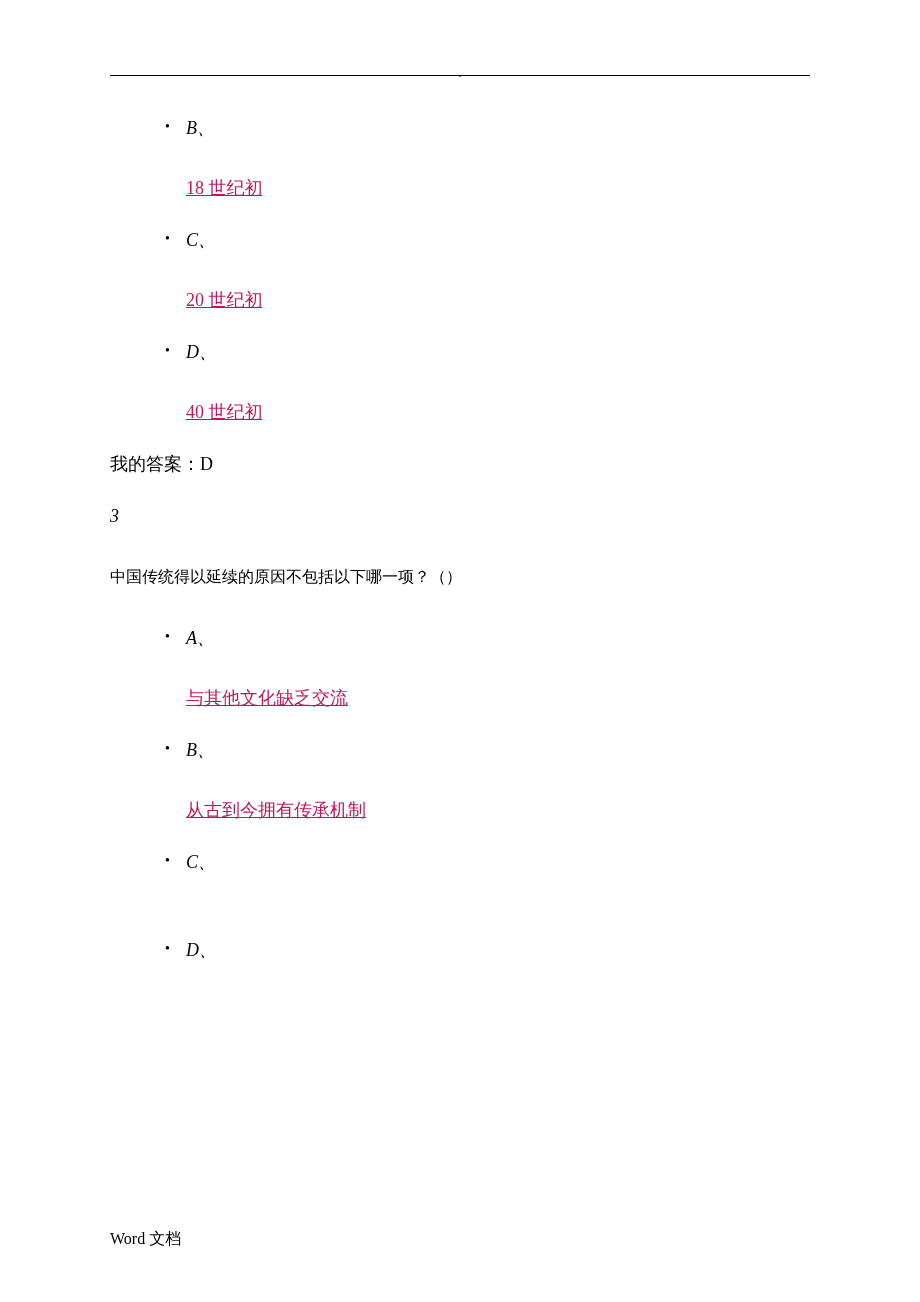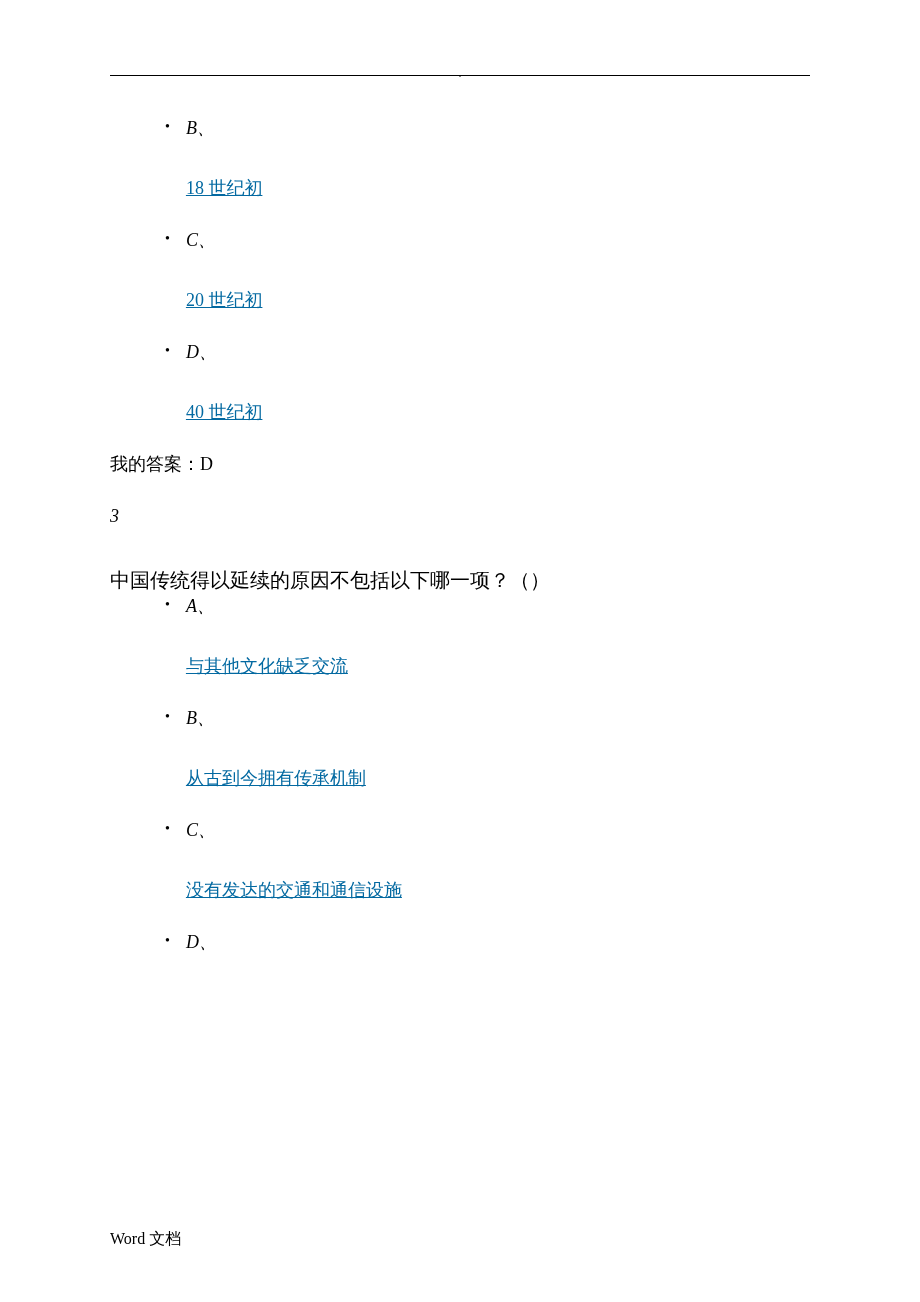--- a/index.html
+++ b/index.html
@@ -49,41 +49,42 @@
       flex: 1;
     }
     .option-label {
       font-style: italic;
       font-size: 18px;
       font-family: "Times New Roman", serif;
       margin-bottom: 36px;
       display: block;
     }
     .option-text {
-      color: #0369a1;
+      color: #be185d;
       text-decoration: underline;
       font-size: 18px;
       font-family: "SimSun", "宋体", serif;
       display: inline-block;
     }
     .my-answer {
       font-size: 18px;
       font-family: "SimSun", "宋体", serif;
       margin-top: 20px;
       margin-bottom: 30px;
     }
     .question-number {
       font-style: italic;
       font-size: 18px;
       font-family: "Times New Roman", serif;
       margin-bottom: 40px;
     }
     .question-text {
-      font-size: 20px;
+      font-size: 16px;
       font-family: "SimSun", "宋体", serif;
+      margin-bottom: 38px;
     }
     .footer {
       position: absolute;
       bottom: 52px;
       left: 110px;
       font-size: 16px;
       font-family: "SimSun", "宋体", serif;
     }
   </style>
 </head>
@@ -136,21 +137,20 @@
       <span class="bullet">•</span>
       <div class="option-content">
         <span class="option-label">B、</span>
         <a class="option-text">从古到今拥有传承机制</a>
       </div>
     </li>
     <li class="option-item">
       <span class="bullet">•</span>
       <div class="option-content">
         <span class="option-label">C、</span>
-        <a class="option-text">没有发达的交通和通信设施</a>
       </div>
     </li>
     <li class="option-item">
       <span class="bullet">•</span>
       <div class="option-content">
         <span class="option-label">D、</span>
       </div>
     </li>
   </ul>
 

